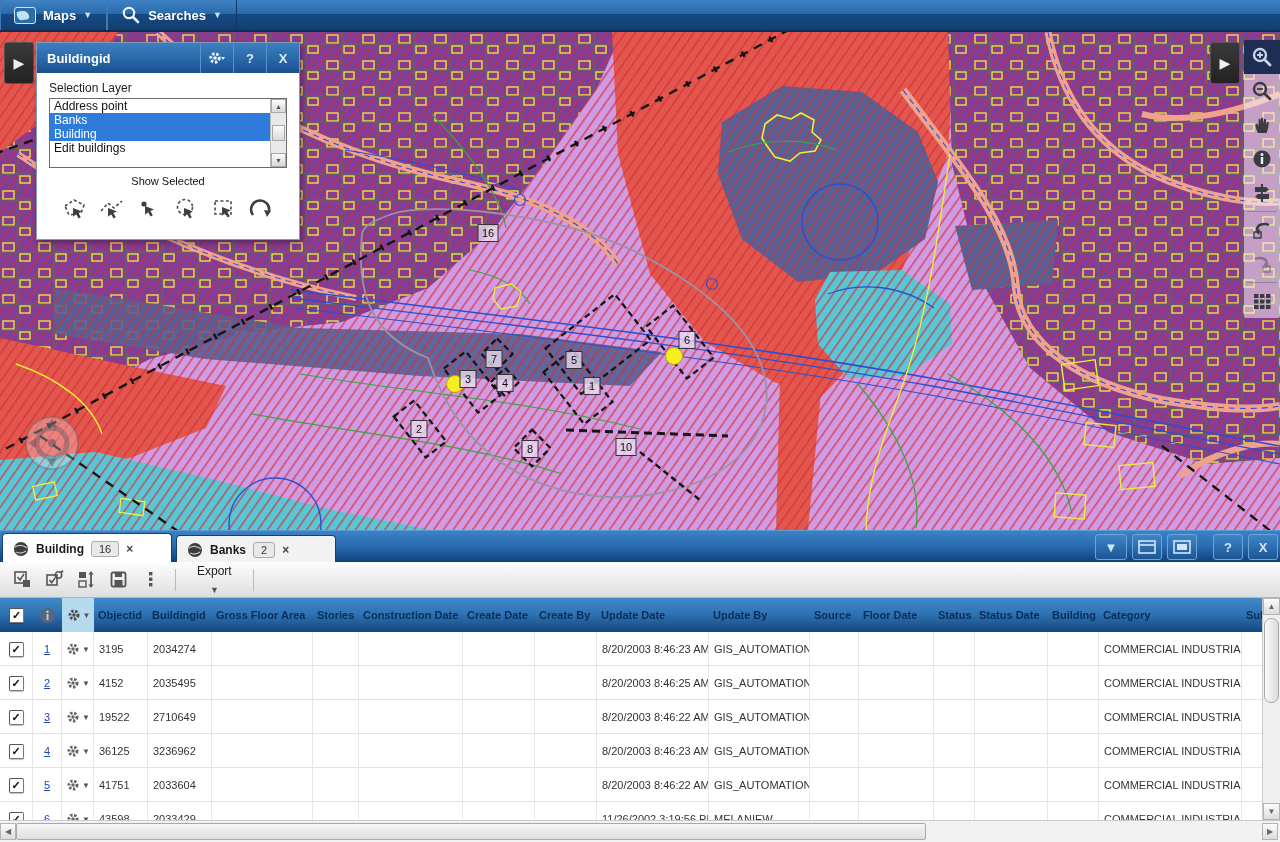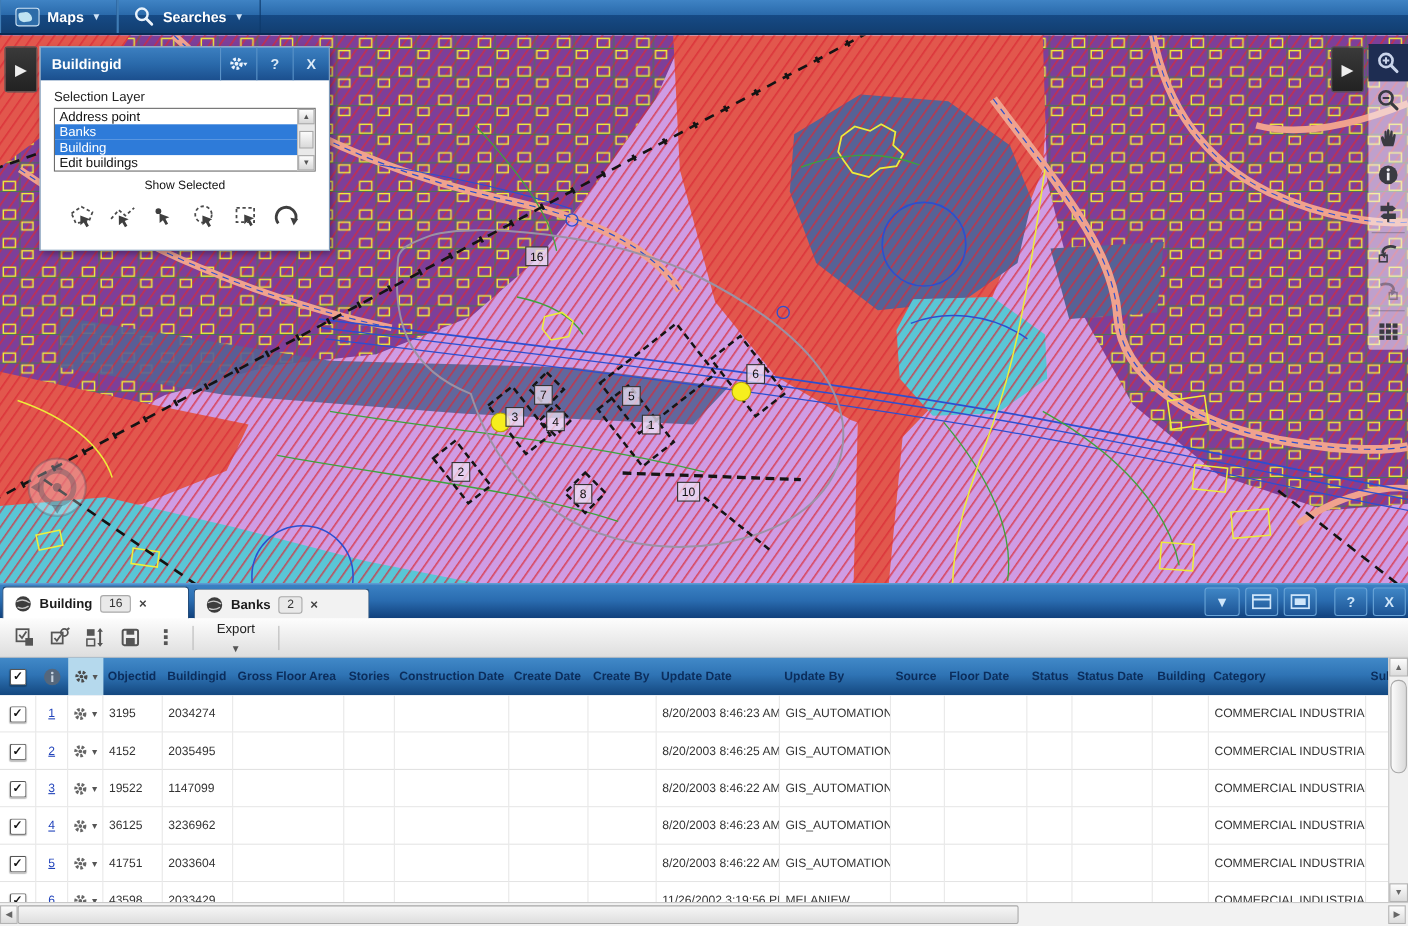--- a/index.html
+++ b/index.html
@@ -32,21 +32,21 @@
   
   .sel-panel { position:absolute; left:36px; top:10px; width:264px; background:#fff;
     border:1px solid #7e9ab8; box-shadow:2px 3px 6px rgba(0,0,20,.35); }
   .sel-title { height:30px; background:linear-gradient(#3c7fc0,#2a6aab 50%,#1b4f8e);
     display:flex; align-items:center; color:#fff; }
   .sel-title .t { flex:1; font-size:13px; font-weight:bold; padding-left:10px; }
   .sel-tbtn { width:33px; height:30px; display:flex; align-items:center; justify-content:center;
     border-left:1px solid #5b93c8; color:#dcebf8; font-weight:bold; font-size:13px; cursor:pointer; }
   .sel-body { padding:8px 12px 6px; }
   .sel-label { font-size:12px; color:#222; margin-bottom:3px; }
-  .listbox { border:1px solid #6b6b6b; height:58px; display:flex; background:#fff; }
+  .listbox { border:1px solid #6b6b6b; height:70px; display:flex; background:#fff; }
   .listbox ul { flex:1; list-style:none; overflow:hidden; }
   .listbox li { font-size:12px; color:#111; padding:0 4px; height:14px; line-height:14px; cursor:pointer; }
   .listbox li.sel { background:#2e7bd9; color:#fff; }
   .lb-scroll { width:16px; background:#e9e9e9; border-left:1px solid #bbb;
     display:flex; flex-direction:column; justify-content:space-between; }
   .lb-arrow { height:14px; background:linear-gradient(#fdfdfd,#d7d7d7); border:1px solid #a8a8a8;
     font-size:7px; color:#555; text-align:center; line-height:13px; cursor:pointer; }
   .lb-thumb { height:16px; margin:1px; background:linear-gradient(#fbfbfb,#d9d9d9); border:1px solid #a8a8a8; }
   .show-sel { text-align:center; font-size:11px; color:#111; margin:7px 0 6px; cursor:pointer; }
   .sel-tools { display:flex; justify-content:space-between; padding:2px 10px 8px; }
@@ -695,21 +695,21 @@
         <div class="ccell">
           <span class="gearwrap">
             <svg width="16" height="16" viewBox="0 0 16 16">
               <circle cx="8" cy="8" r="4" fill="none" stroke="#666" stroke-width="3" stroke-dasharray="2.3 1.6"></circle>
               <circle cx="8" cy="8" r="1.7" fill="#666"></circle>
             </svg>
             <span class="gcaret">▼</span>
           </span>
         </div>
         <div class="tcell">19522</div>
-        <div class="tcell">1147099</div>
+        <div class="tcell">2710649</div>
         <div class="tcell"></div>
         <div class="tcell"></div>
         <div class="tcell"></div>
         <div class="tcell"></div>
         <div class="tcell"></div>
         <div class="tcell">8/20/2003 8:46:22 AM</div>
         <div class="tcell">GIS_AUTOMATION</div>
         <div class="tcell"></div>
         <div class="tcell"></div>
         <div class="tcell"></div>

